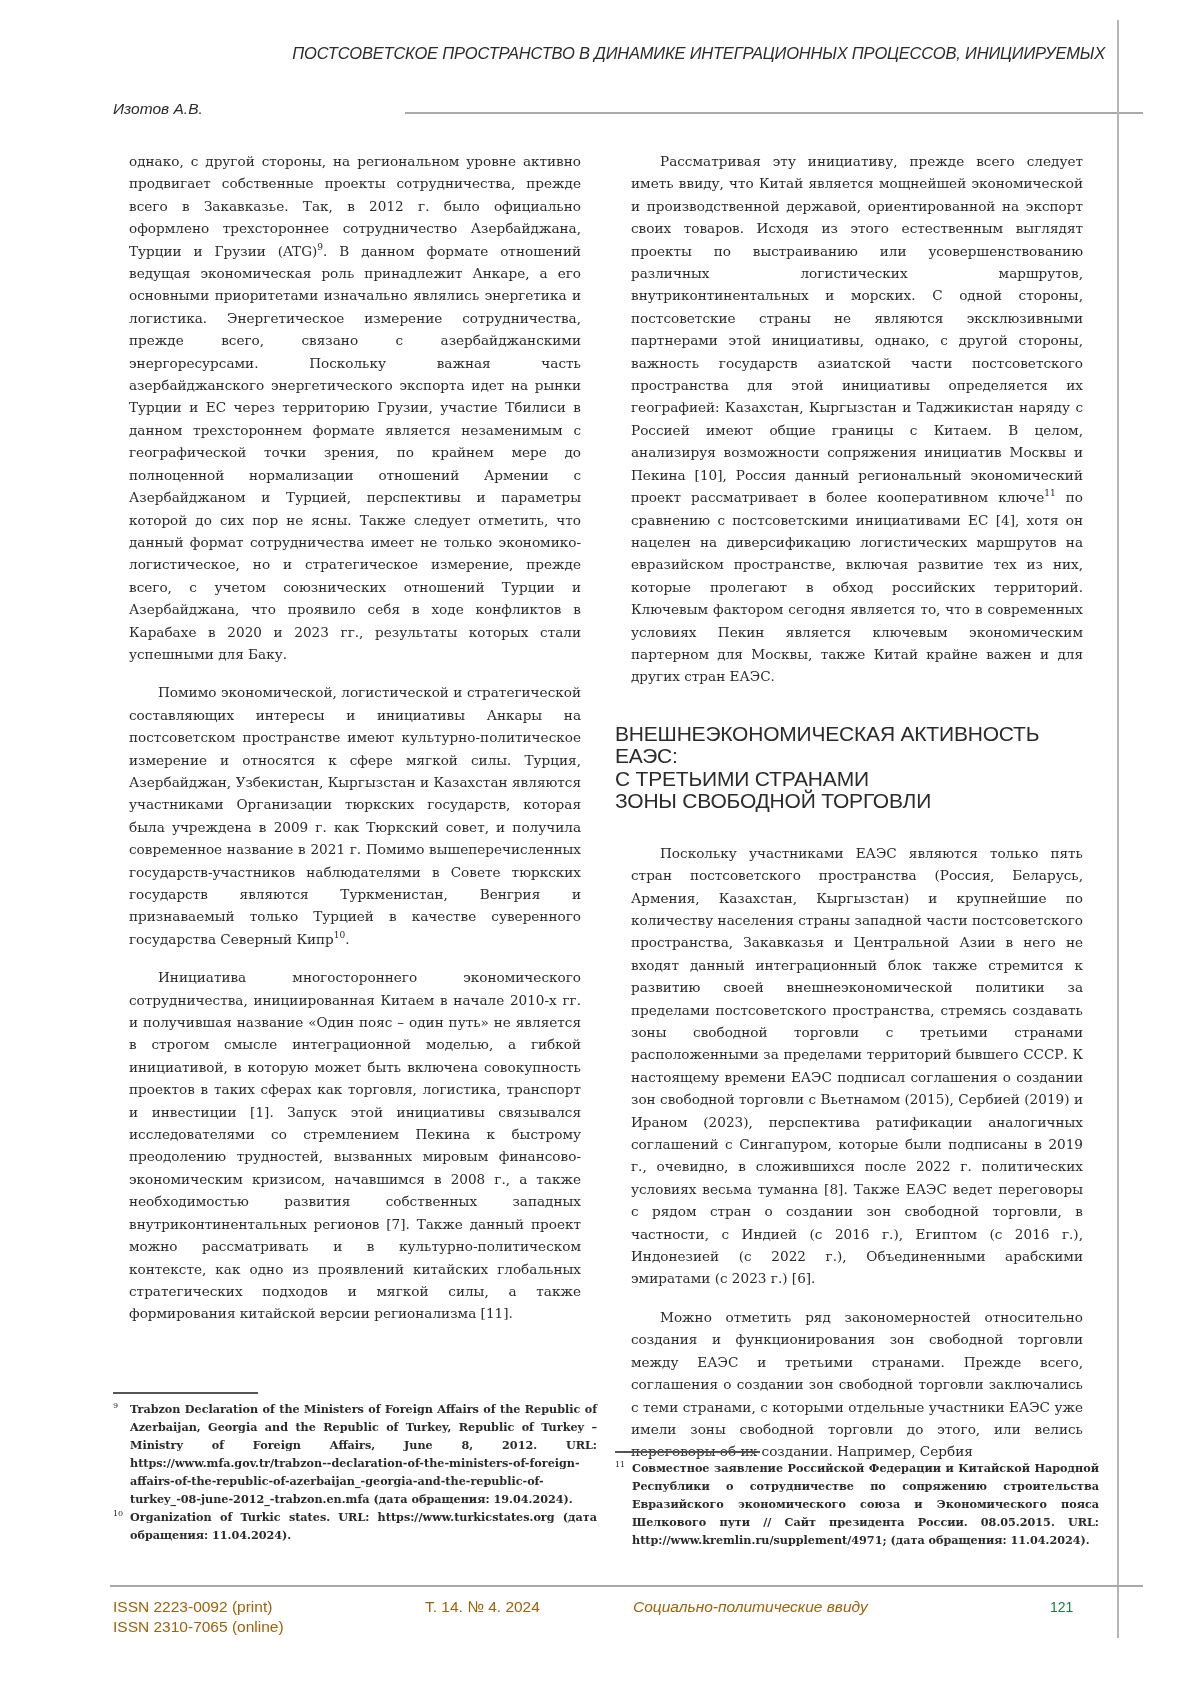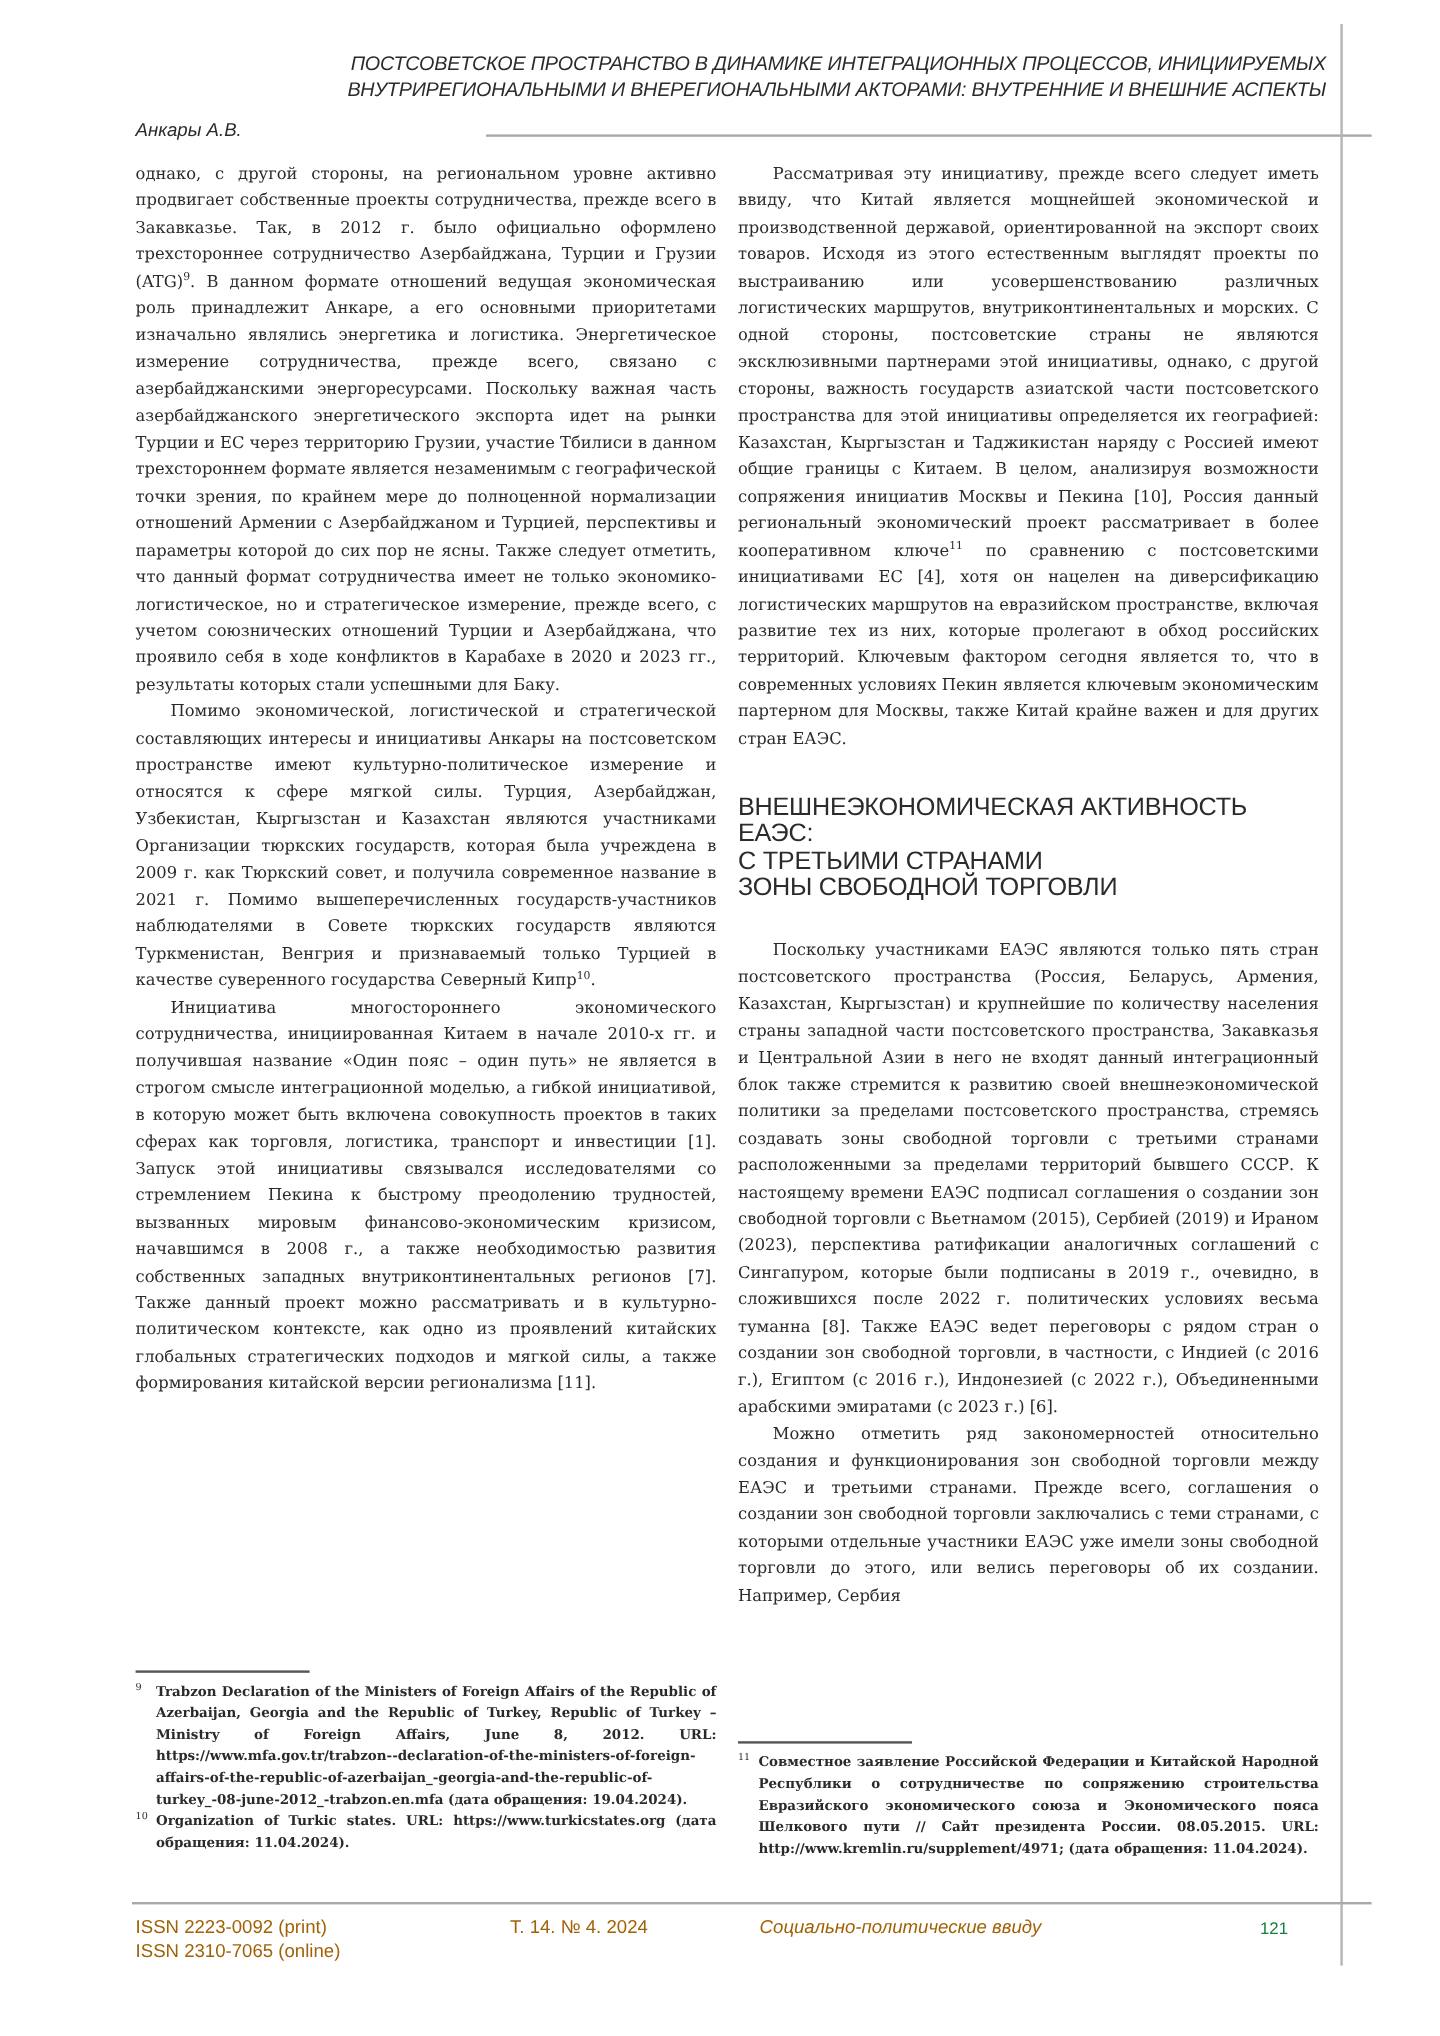--- a/index.html
+++ b/index.html
@@ -15,21 +15,21 @@
   }
   .hrule-top { position: absolute; left: 405px; top: 112px; width: 738px; height: 2px; background: #a9a9a9; }
   .vrule { position: absolute; left: 1117px; top: 20px; width: 2px; height: 1618px; background: #b5b5b5; }
   .hrule-bottom { position: absolute; left: 110px; top: 1585px; width: 1033px; height: 2px; background: #a9a9a9; }
 
   .col { position: absolute; top: 134px; width: 484px;
     font-family: "DejaVu Serif", serif; font-size: 13.6px; line-height: 22.4px;
     text-align: justify; hyphens: manual; color: #2a2a2a; }
   .col-left { left: 113px; }
   .col-right { left: 615px; }
-  .col p { margin: 0; text-indent: 29px; }
+  .col p { margin: 16px; text-indent: 29px; }
   .col p.noindent { text-indent: 0; }
   sup { font-size: 9px; line-height: 0; vertical-align: super; }
 
   .section-heading {
     font-family: "Liberation Sans", sans-serif; font-size: 21px; line-height: 22.5px;
     text-transform: uppercase; color: #2b2b2b; margin: 35px 0 29px 0; text-align: left; letter-spacing: -0.2px;
   }
 
   .footnotes { position: absolute; width: 484px; font-family: "DejaVu Serif", serif;
     font-size: 11.2px; line-height: 18px; color: #2a2a2a; }
@@ -44,23 +44,22 @@
   .footer-issn { left: 113px; }
   .footer-vol { left: 425px; }
   .footer-journal { left: 633px; font-style: italic; }
   .footer-page { left: 1050px; font-size: 14px; color: #15803d; }
 </style>
 </head>
 <body>
 
 <div class="running-head">
   <div>ПОСТСОВЕТСКОЕ ПРОСТРАНСТВО В ДИНАМИКЕ ИНТЕГРАЦИОННЫХ ПРОЦЕССОВ, ИНИЦИИРУЕМЫХ</div>
-  <div>ВНУТРИРЕГИОНАЛЬНЫМИ И ВНЕРЕГИОНАЛЬНЫМИ АКТОРАМИ: ВНУТРЕННИЕ И ВНЕШНИЕ АСПЕКТЫ</div>
 </div>
-<div class="author">Анкары А.В.</div>
+<div class="author">Изотов А.В.</div>
 <div class="hrule-top"></div>
 <div class="vrule"></div>
 
 <div class="col col-left">
   <p class="noindent"><span>однако, с другой стороны, на региональном уровне активно продвигает собственные проекты сотрудничества, прежде всего в Закавказье. Так, в 2012 г. было официально оформлено трехстороннее сотрудничество Азербайджана, Турции и Грузии (ATG)</span><sup>9</sup><span>. В данном формате отношений ведущая экономическая роль принадлежит Анкаре, а его основными приоритетами изначально являлись энергетика и логистика. Энергетическое измерение сотрудничества, прежде всего, связано с азербайджанскими энергоресурсами. Поскольку важная часть азербайджанского энергетического экспорта идет на рынки Турции и ЕС через территорию Грузии, участие Тбилиси в данном трехстороннем формате является незаменимым с географической точки зрения, по крайнем мере до полноценной нормализации отношений Армении с Азербайджаном и Турцией, перспективы и параметры которой до сих пор не ясны. Также следует отметить, что данный формат сотрудничества имеет не только экономико-логистическое, но и стратегическое измерение, прежде всего, с учетом союзнических отношений Турции и Азербайджана, что проявило себя в ходе конфликтов в Карабахе в 2020 и 2023 гг., результаты которых стали успешными для Баку.</span></p>
   <p><span>Помимо экономической, логистической и стратегической составляющих интересы и инициативы Анкары на постсоветском пространстве имеют культурно-политическое измерение и относятся к сфере мягкой силы. Турция, Азербайджан, Узбекистан, Кыргызстан и Казахстан являются участниками Организации тюркских государств, которая была учреждена в 2009 г. как Тюркский совет, и получила современное название в 2021 г. Помимо вышеперечисленных государств-участников наблюдателями в Совете тюркских государств являются Туркменистан, Венгрия и признаваемый только Турцией в качестве суверенного государства Северный Кипр</span><sup>10</sup><span>.</span></p>
   <p><span>Инициатива многостороннего экономического сотрудничества, инициированная Китаем в начале 2010-х гг. и получившая название «Один пояс – один путь» не является в строгом смысле интеграционной моделью, а гибкой инициативой, в которую может быть включена совокупность проектов в таких сферах как торговля, логистика, транспорт и инвестиции [1]. Запуск этой инициативы связывался исследователями со стремлением Пекина к быстрому преодолению трудностей, вызванных мировым финансово-экономическим кризисом, начавшимся в 2008 г., а также необходимостью развития собственных западных внутриконтинентальных регионов [7]. Также данный проект можно рассматривать и в культурно-политическом контексте, как одно из проявлений китайских глобальных стратегических подходов и мягкой силы, а также формирования китайской версии регионализма [11].</span></p>
 </div>
 
 <div class="footnotes footnotes-left">

